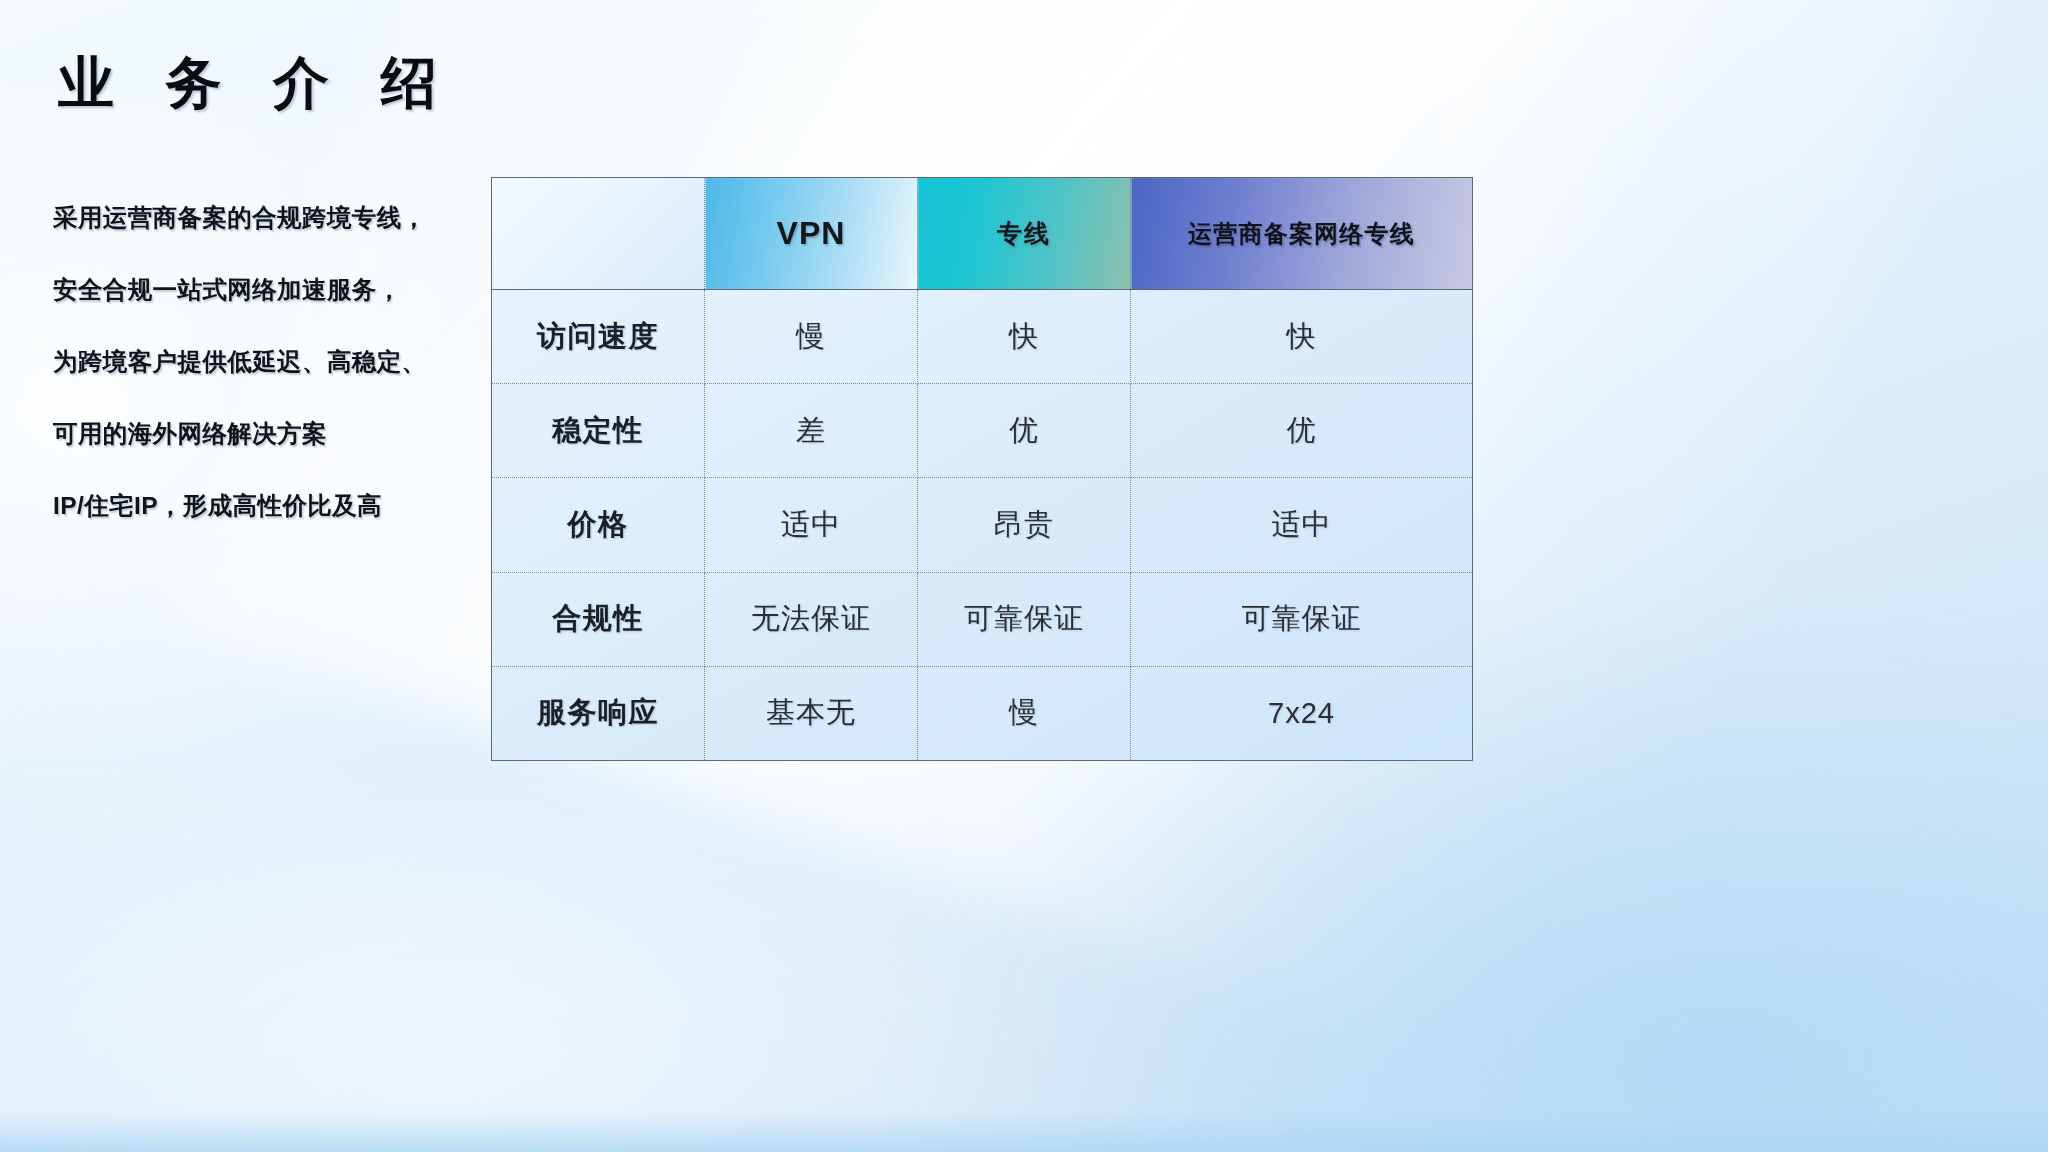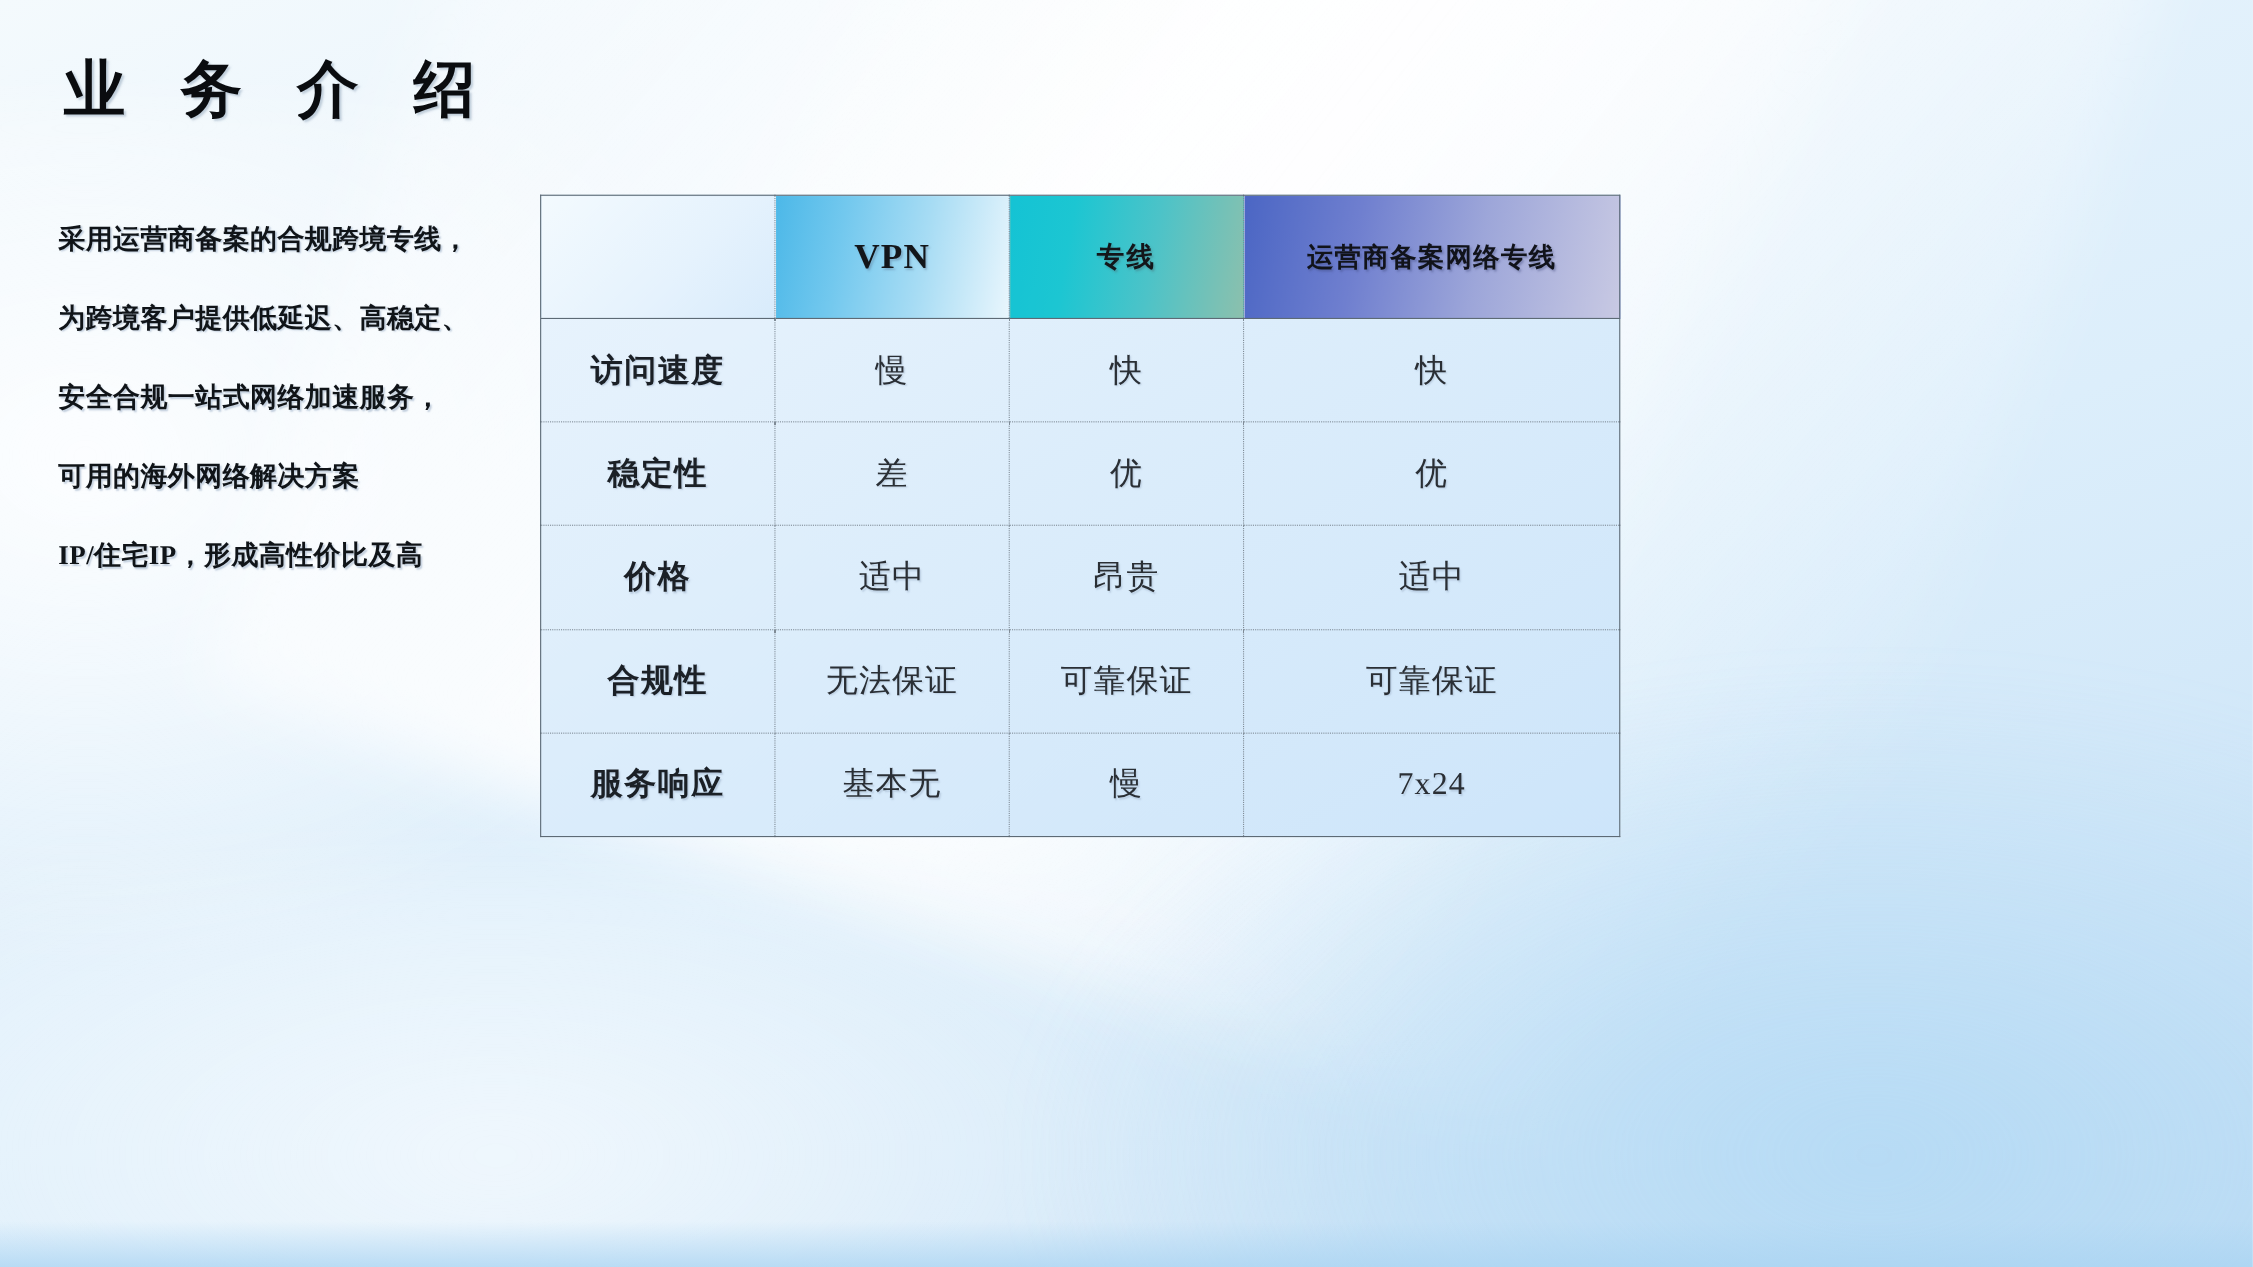--- a/index.html
+++ b/index.html
@@ -1,16 +1,16 @@
 <!DOCTYPE html>
 <html><head>
 <meta charset="utf-8">
 <title>业务介绍</title>
 <style>
-  * { box-sizing: border-box; margin: 0; padding: 0; font-family: Liberation Serif, serif; }
+  * { box-sizing: border-box; margin: 0; padding: 0; }
 
   html, body {
     width: 2048px;
     height: 1152px;
     overflow: hidden;
   }
 
   body {
     font-family: "Liberation Sans", "DejaVu Sans", sans-serif;
     position: relative;
@@ -206,22 +206,22 @@
   <div class="bg-sheen-a"></div>
   <div class="bg-sheen-b"></div>
   <div class="bg-glow-bottom"></div>
   <div class="bg-tint-br"></div>
   <div class="bg-bottom-strip"></div>
 
   <div id="page-title">业 务 介 绍</div>
 
   <div id="description">
     <div class="desc-line">采用运营商备案的合规跨境专线，</div>
+    <div class="desc-line">安全合规一站式网络加速服务，</div>
     <div class="desc-line">为跨境客户提供低延迟、高稳定、</div>
-    <div class="desc-line">安全合规一站式网络加速服务，</div>
     <div class="desc-line">可用的海外网络解决方案</div>
     <div class="desc-line">IP/住宅IP，形成高性价比及高</div>
   </div>
 
   <table id="comparison-table">
     <colgroup>
       <col class="c-label">
       <col class="c-vpn">
       <col class="c-line">
       <col class="c-isp">

